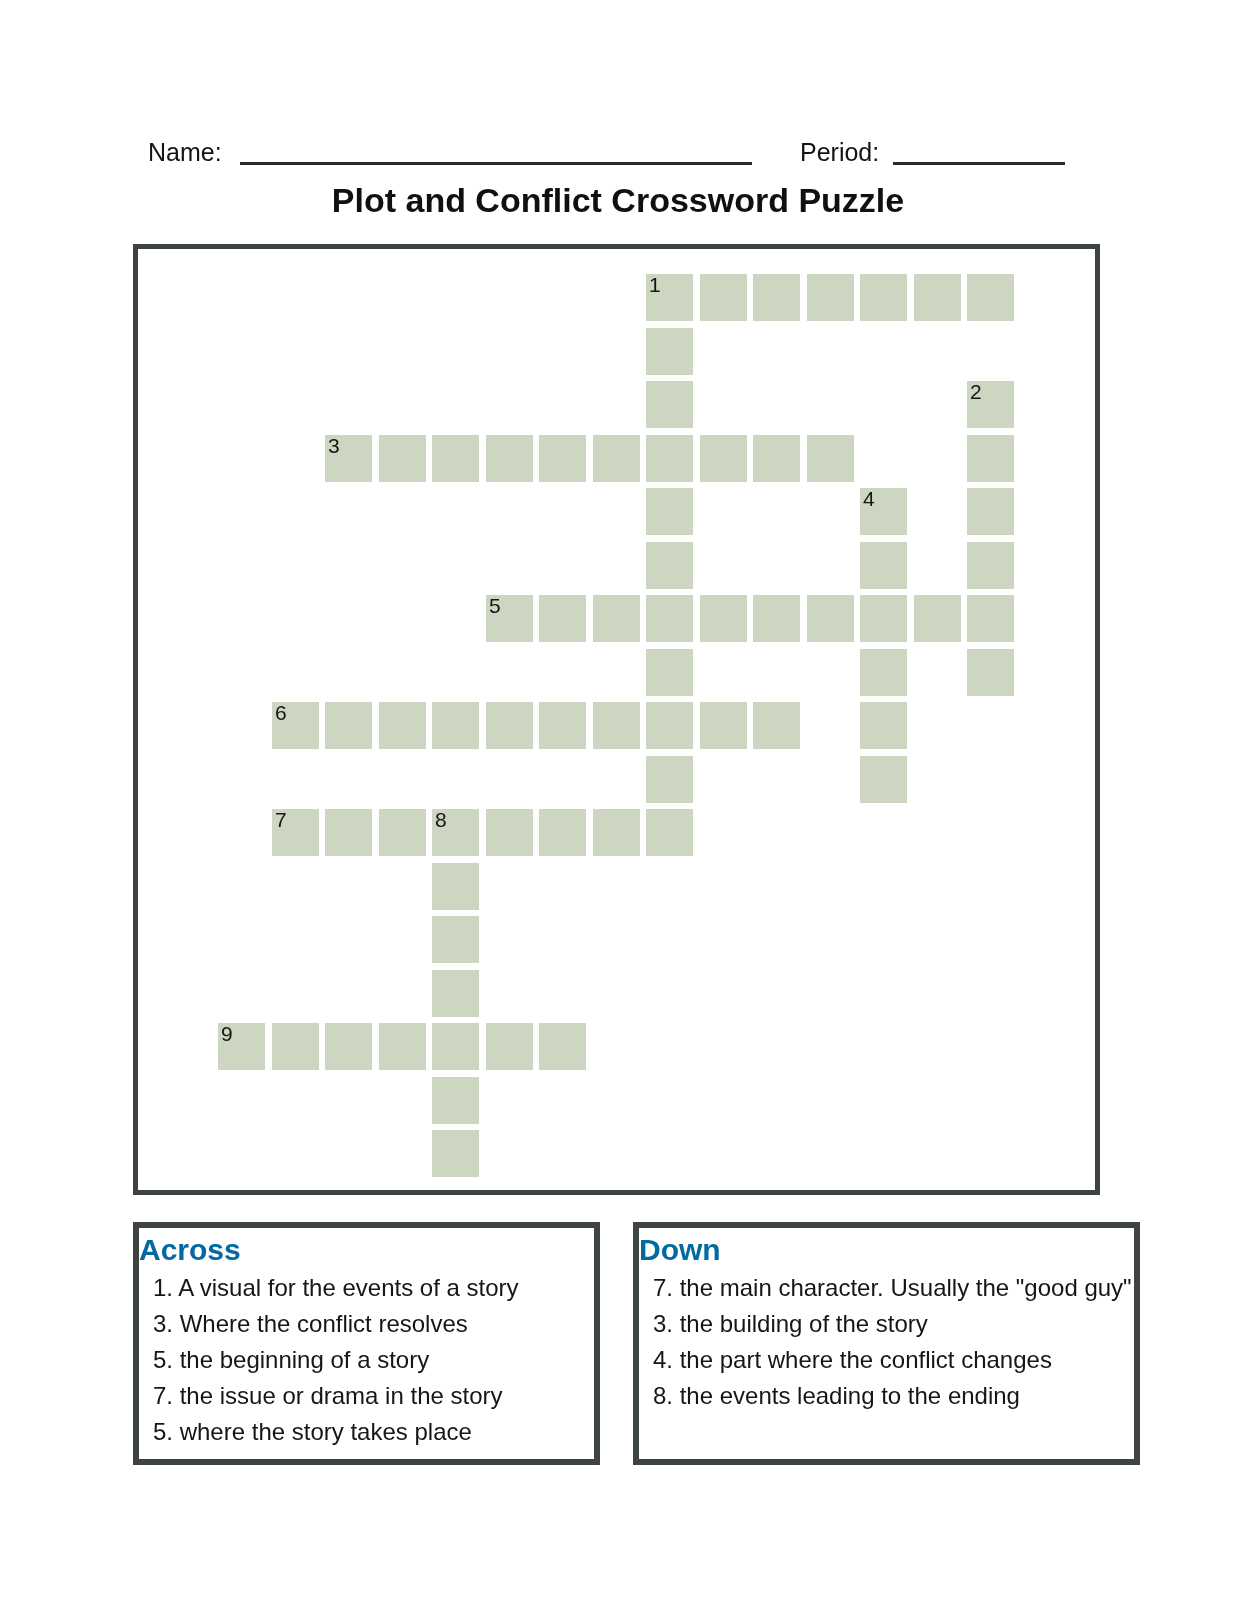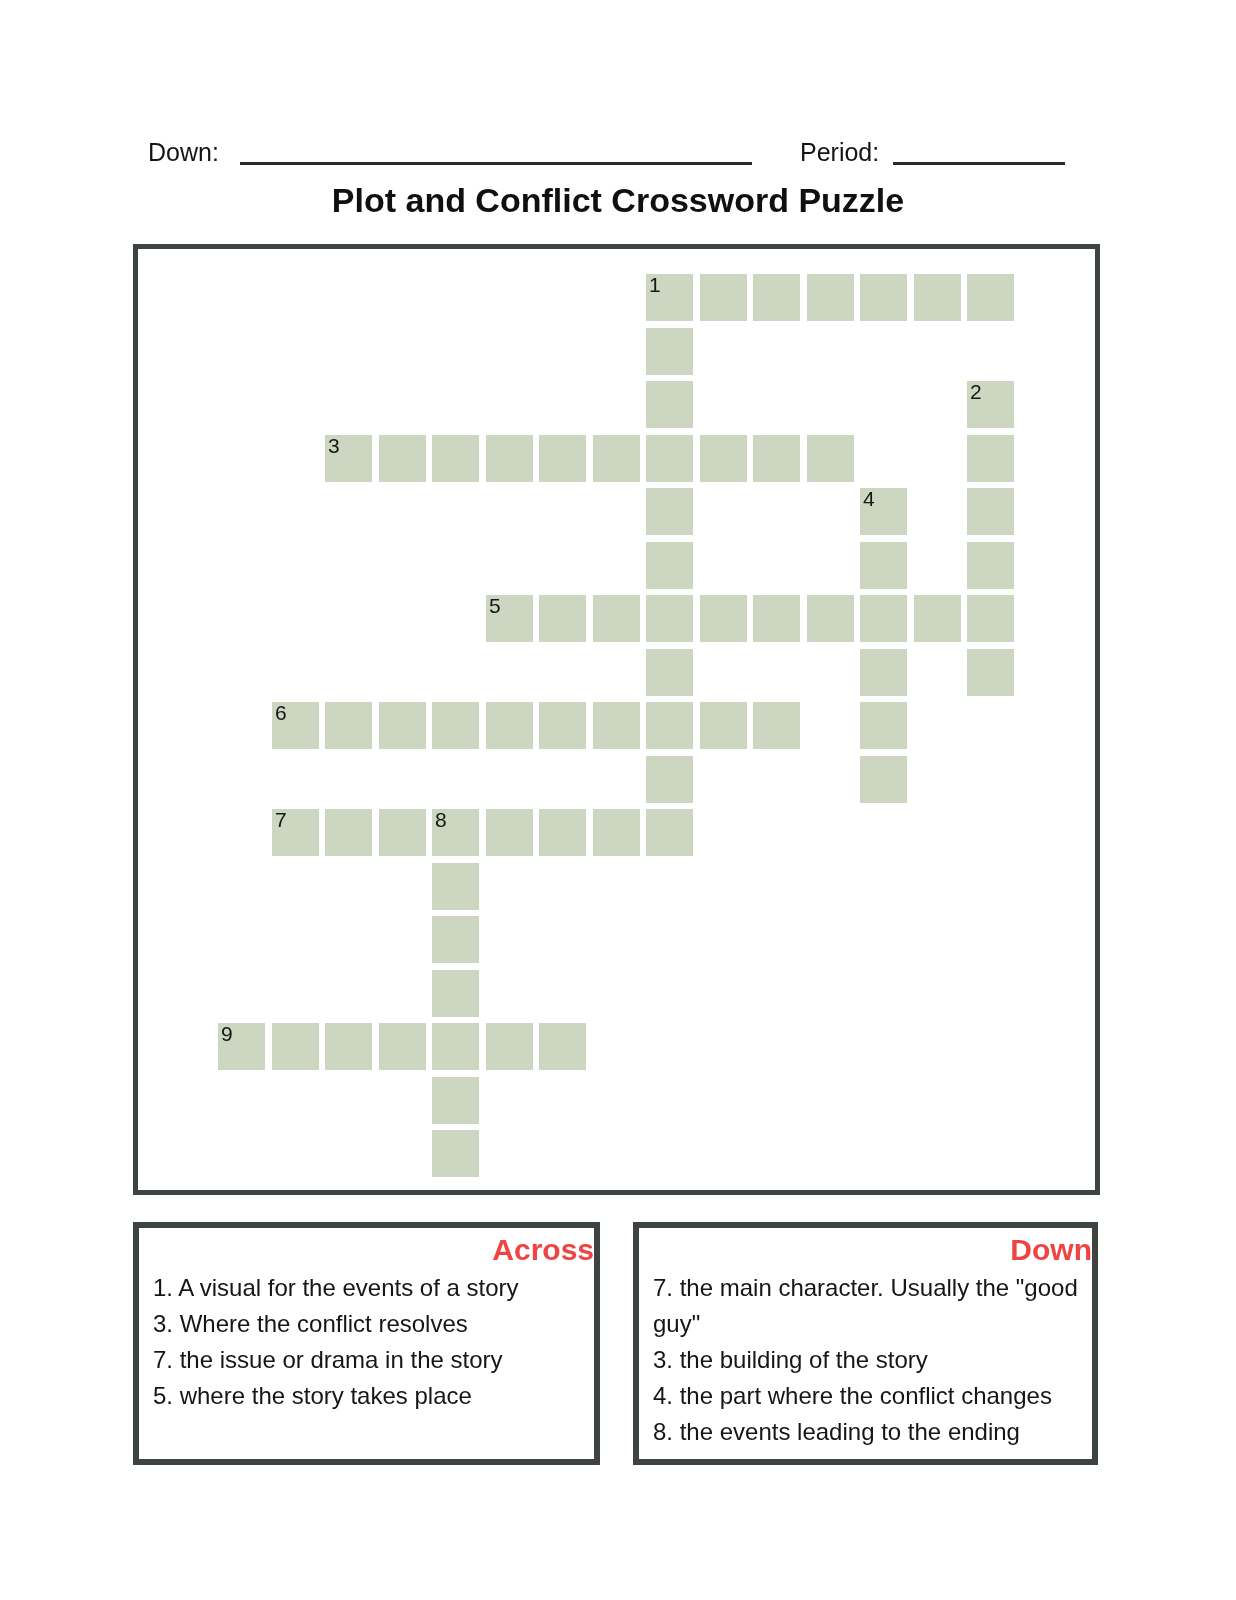--- a/index.html
+++ b/index.html
@@ -54,40 +54,40 @@
 
   
   .clue-box {
     top: 1222px;
     height: 243px;
     border: 6px solid #3e4540;
     box-sizing: border-box;
     background: #ffffff;
   }
   .clue-box.across { left: 133px; width: 467px; }
-  .clue-box.down   { left: 633px; width: 465px; }
+  .clue-box.down   { left: 633px; width: 507px; }
   .box-title {
     margin: 2px 0 0 0;
     line-height: 40px;
     font-size: 30px;
     font-weight: bold;
-    text-align: right;
-    color: #ef4444;
+    text-align: left;
+    color: #0369a1;
   }
   .clues { padding: 0 2px 0 14px; }
   .clue {
     font-size: 24px;
     line-height: 36px;
     color: #161616;
   }
 </style>
 </head>
 <body>
 
-<div class="abs field-label" style="left:148px; top:138px;">Down:</div>
+<div class="abs field-label" style="left:148px; top:138px;">Name:</div>
 <div class="abs write-line" style="left:240px; top:162px; width:512px;"></div>
 
 <div class="abs field-label" style="left:800px; top:138px;">Period:</div>
 <div class="abs write-line" style="left:893px; top:162px; width:172px;"></div>
 
 <div class="abs page-title">Plot and Conflict Crossword Puzzle</div>
 
 <div class="abs grid-box">
     <div class="cell" style="left: 508px; top: 25px; background: rgb(204, 214, 192);">
       <span class="num">1</span>
@@ -180,20 +180,21 @@
     <div class="cell" style="left: 241px; top: 774px; background: rgb(204, 214, 192);"></div>
     <div class="cell" style="left: 348px; top: 774px; background: rgb(204, 214, 192);"></div>
     <div class="cell" style="left: 401px; top: 774px; background: rgb(204, 214, 192);"></div>
   </div>
 
 <div class="abs clue-box across">
   <div class="box-title">Across</div>
   <div class="clues">
       <div class="clue">1. A visual for the events of a story</div>
       <div class="clue">3. Where the conflict resolves</div>
+      <div class="clue">5. the beginning of a story</div>
       <div class="clue">7. the issue or drama in the story</div>
       <div class="clue">5. where the story takes place</div>
     </div>
 </div>
 
 <div class="abs clue-box down">
   <div class="box-title">Down</div>
   <div class="clues">
       <div class="clue">7. the main character. Usually the "good guy"</div>
       <div class="clue">3. the building of the story</div>

